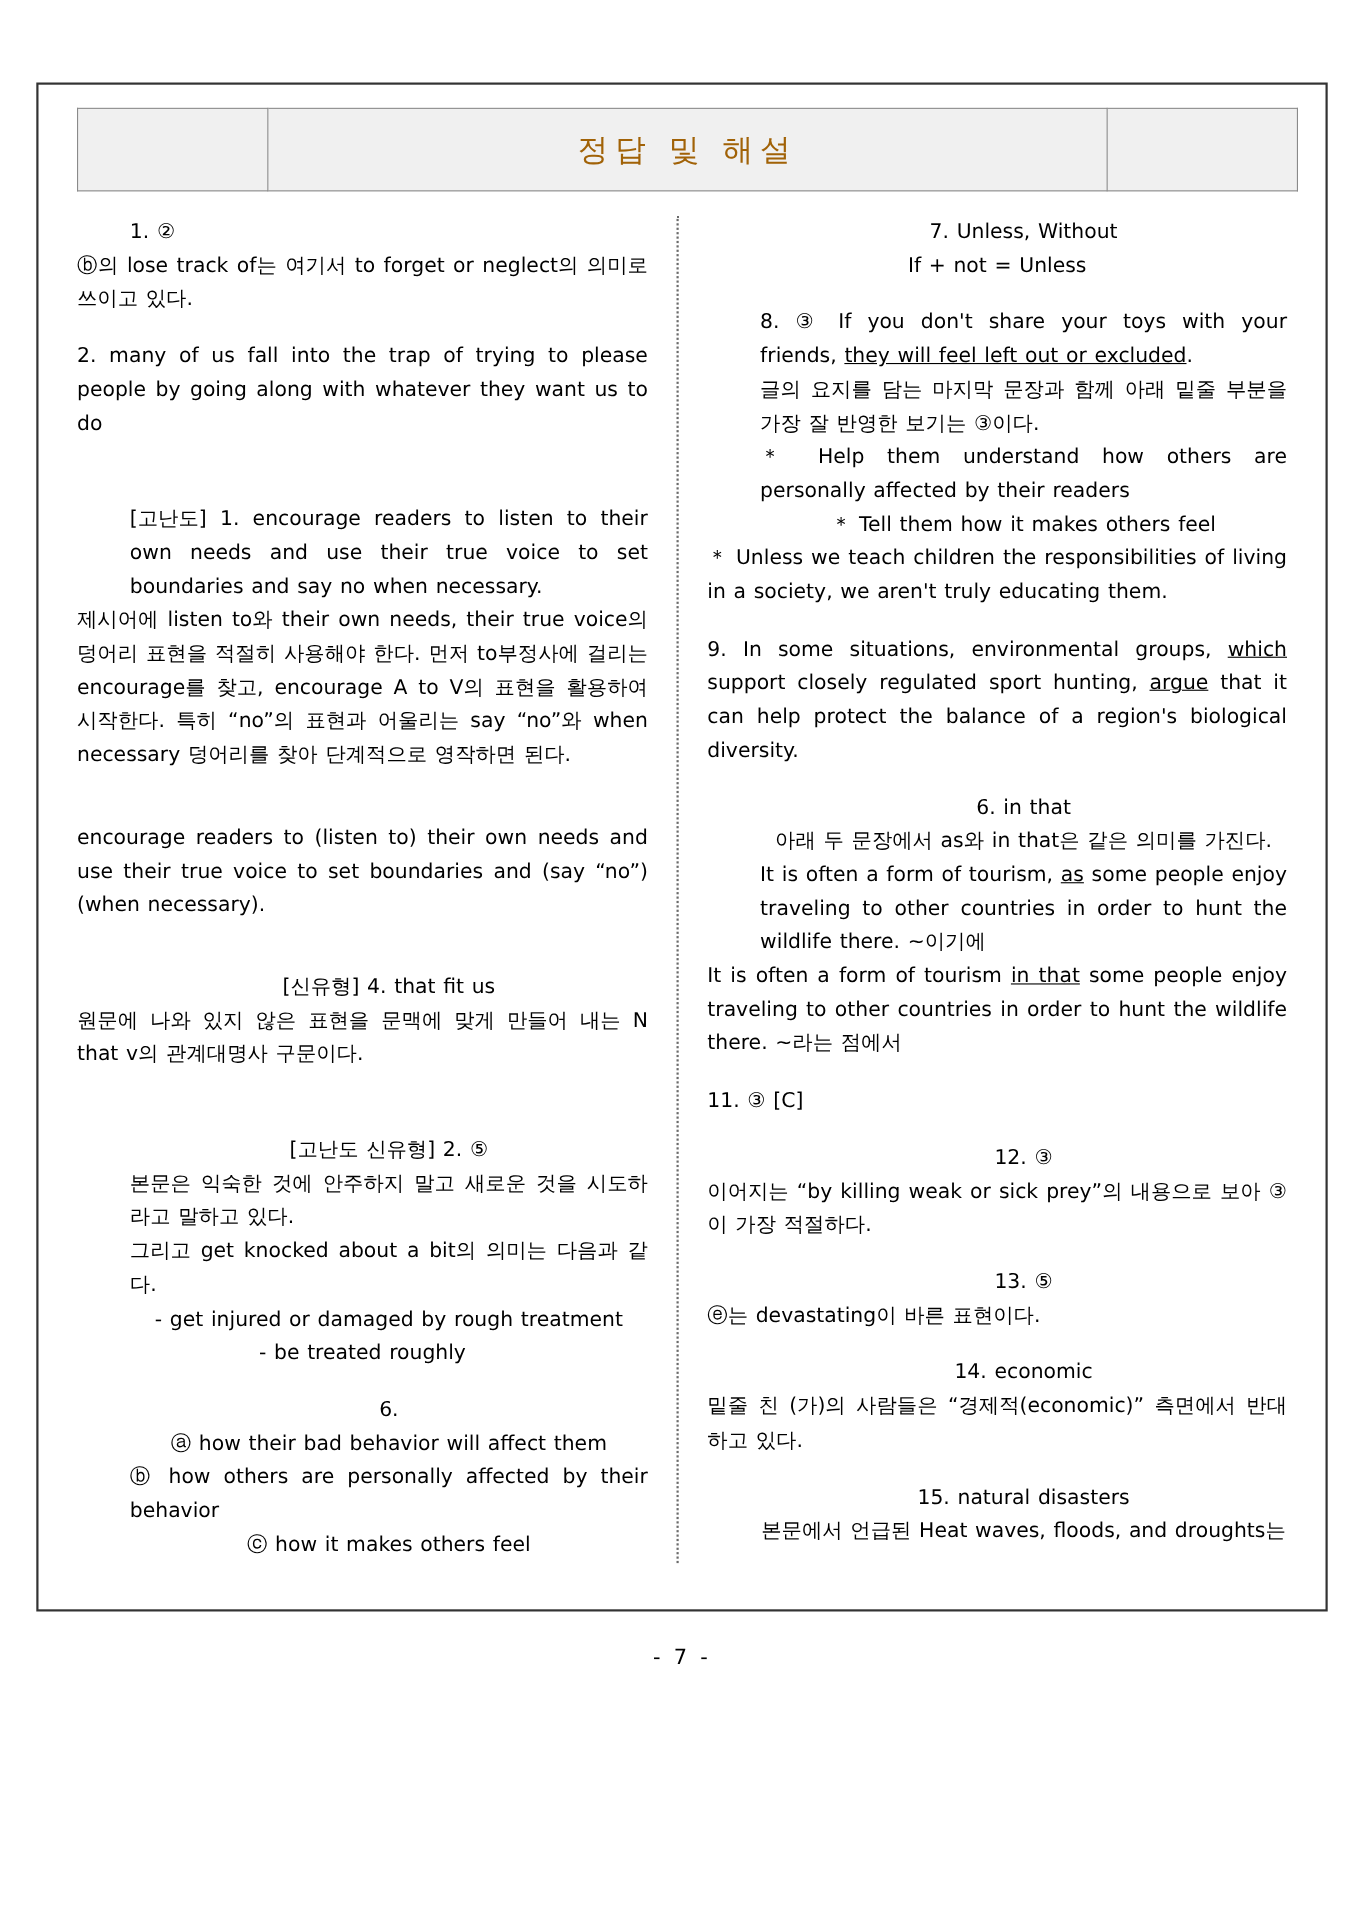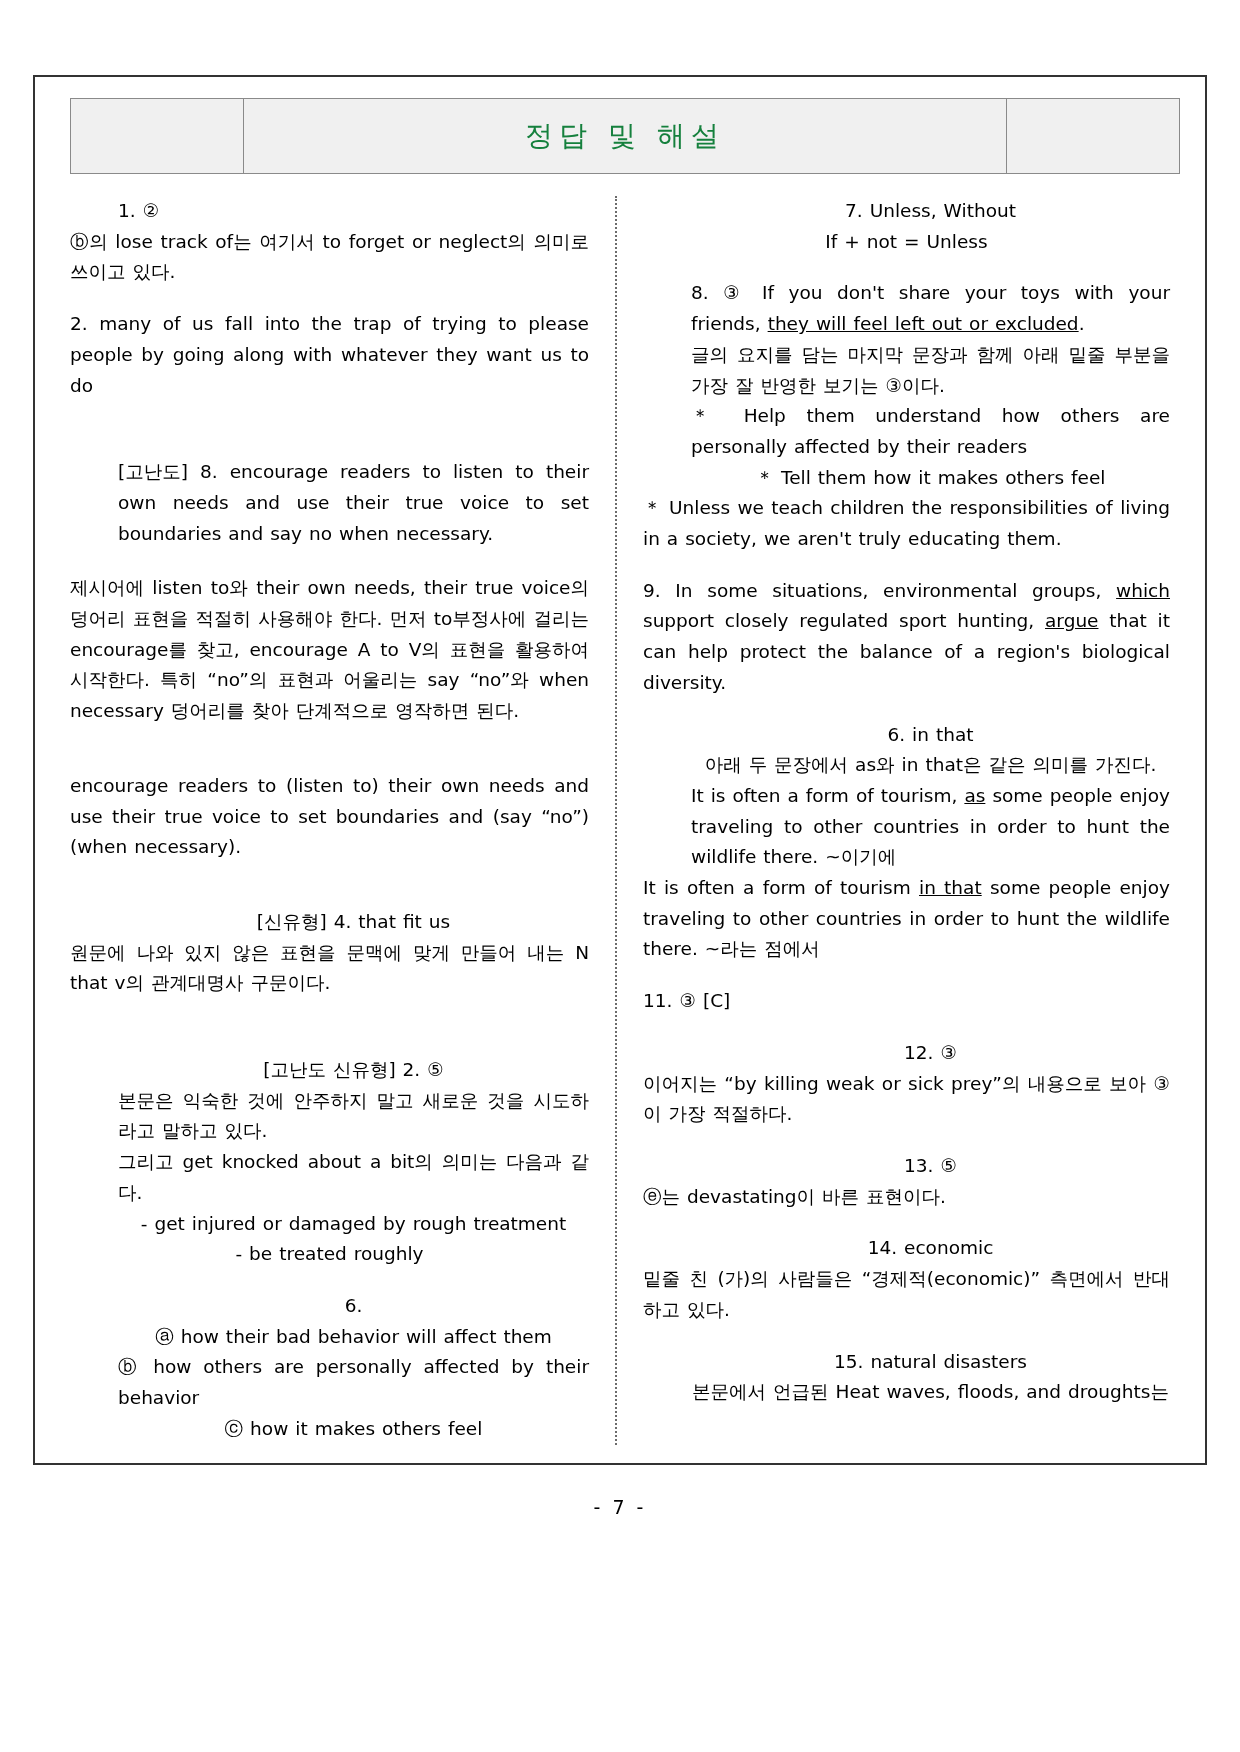--- a/index.html
+++ b/index.html
@@ -45,21 +45,21 @@
     border: 1px solid #8a8a8a;
     background: #f0f0f0;
     height: 72px;
     vertical-align: middle;
     text-align: center;
   }
   .header-title {
     font-size: 28px;
     letter-spacing: 6px;
     font-weight: normal;
-    color: #15803d;
+    color: #a16207;
   }
   .cell-narrow { width: 170px; }
   .cell-wide { width: 760px; }
 
   
   .columns {
     display: flex;
     width: 1100px;
     margin-top: 22px;
   }
@@ -85,21 +85,20 @@
     text-justify: inter-word;
     margin: 0 0 21px 0;
     word-spacing: 0.06em;
   }
   .block.tight {
     margin-bottom: 0;
     margin-left: 48px;
   }
   .block.gap-lg {
     margin-bottom: 44px;
-    margin-top: 24px;
   }
   .block.gap-xl {
     margin-bottom: 56px;
   }
   .nojust {
     text-align: center;
   }
   u { text-decoration: underline; }
   .footer {
     position: absolute;
@@ -130,21 +129,21 @@
       </tr>
     </tbody>
       </table>
 
     <div class="columns">
 
       <div class="col col-left">
         <p class="block tight">1. ②</p>
         <p class="block">ⓑ의 lose track of는 여기서 to forget or neglect의 의미로 쓰이고 있다.</p>
         <p class="block gap-xl">2. many of us fall into the trap of trying to please people by going along with whatever they want us to do</p>
-        <p class="block tight">[고난도] 8. encourage readers to listen to their own needs and use their true voice to set boundaries and say no when necessary.</p>
+        <p class="block tight">[고난도] 1. encourage readers to listen to their own needs and use their true voice to set boundaries and say no when necessary.</p>
         <p class="block gap-lg">제시어에 listen to와 their own needs, their true voice의 덩어리 표현을 적절히 사용해야 한다. 먼저 to부정사에 걸리는 encourage를 찾고, encourage A to V의 표현을 활용하여 시작한다. 특히 “no”의 표현과 어울리는 say “no”와 when necessary 덩어리를 찾아 단계적으로 영작하면 된다.</p>
         <p class="block gap-lg">encourage readers to (listen to) their own needs and use their true voice to set boundaries and (say “no”) (when necessary).</p>
         <p class="block tight nojust">[신유형] 4. that fit us</p>
         <p class="block gap-xl">원문에 나와 있지 않은 표현을 문맥에 맞게 만들어 내는 N that v의 관계대명사 구문이다.</p>
         <p class="block tight nojust">[고난도 신유형] 2. ⑤</p>
         <p class="block tight">본문은 익숙한 것에 안주하지 말고 새로운 것을 시도하라고 말하고 있다.</p>
         <p class="block tight">그리고 get knocked about a bit의 의미는 다음과 같다.</p>
         <p class="block tight nojust">- get injured or damaged by rough treatment</p>
         <p class="block nojust">- be treated roughly</p>
         <p class="block tight nojust">6.</p>

